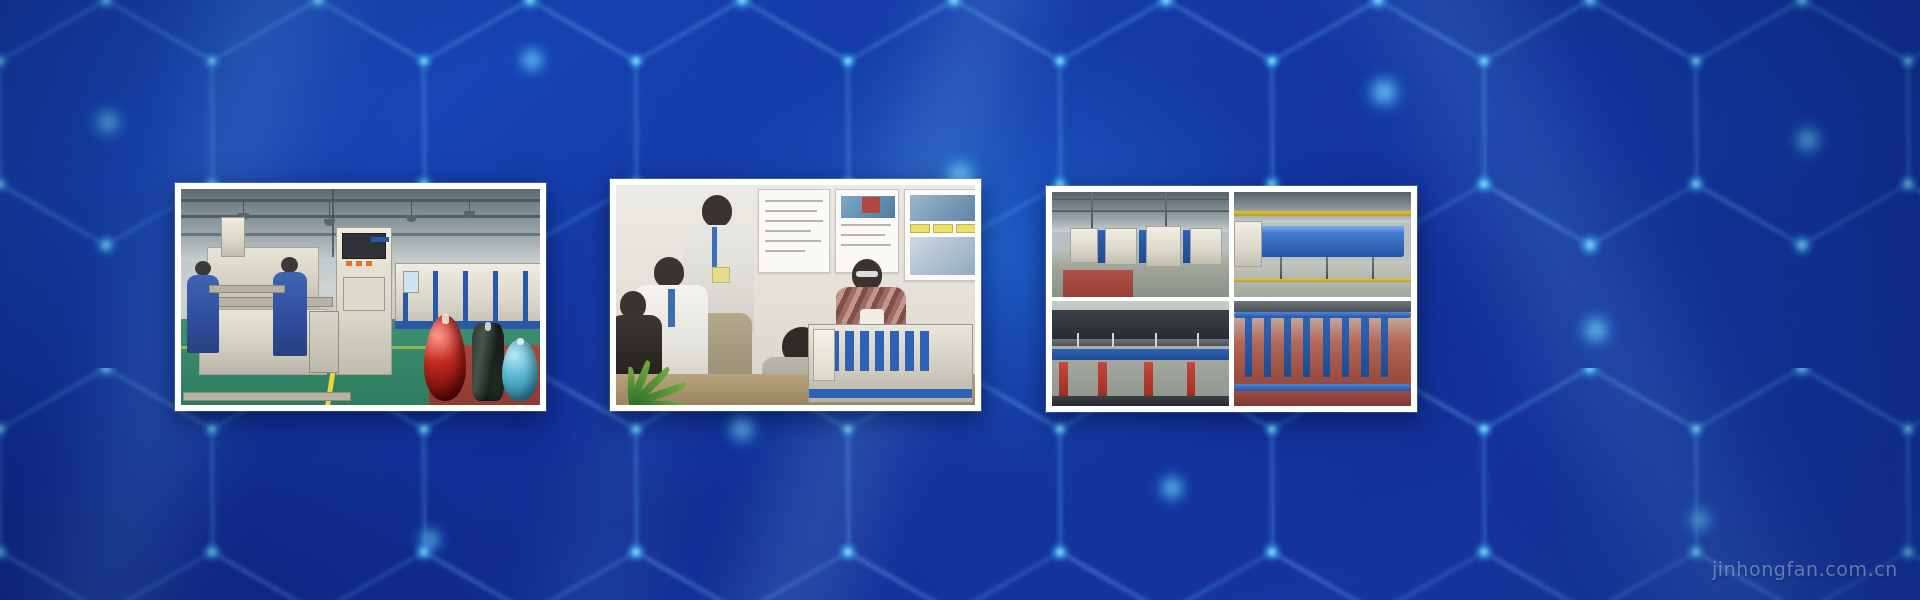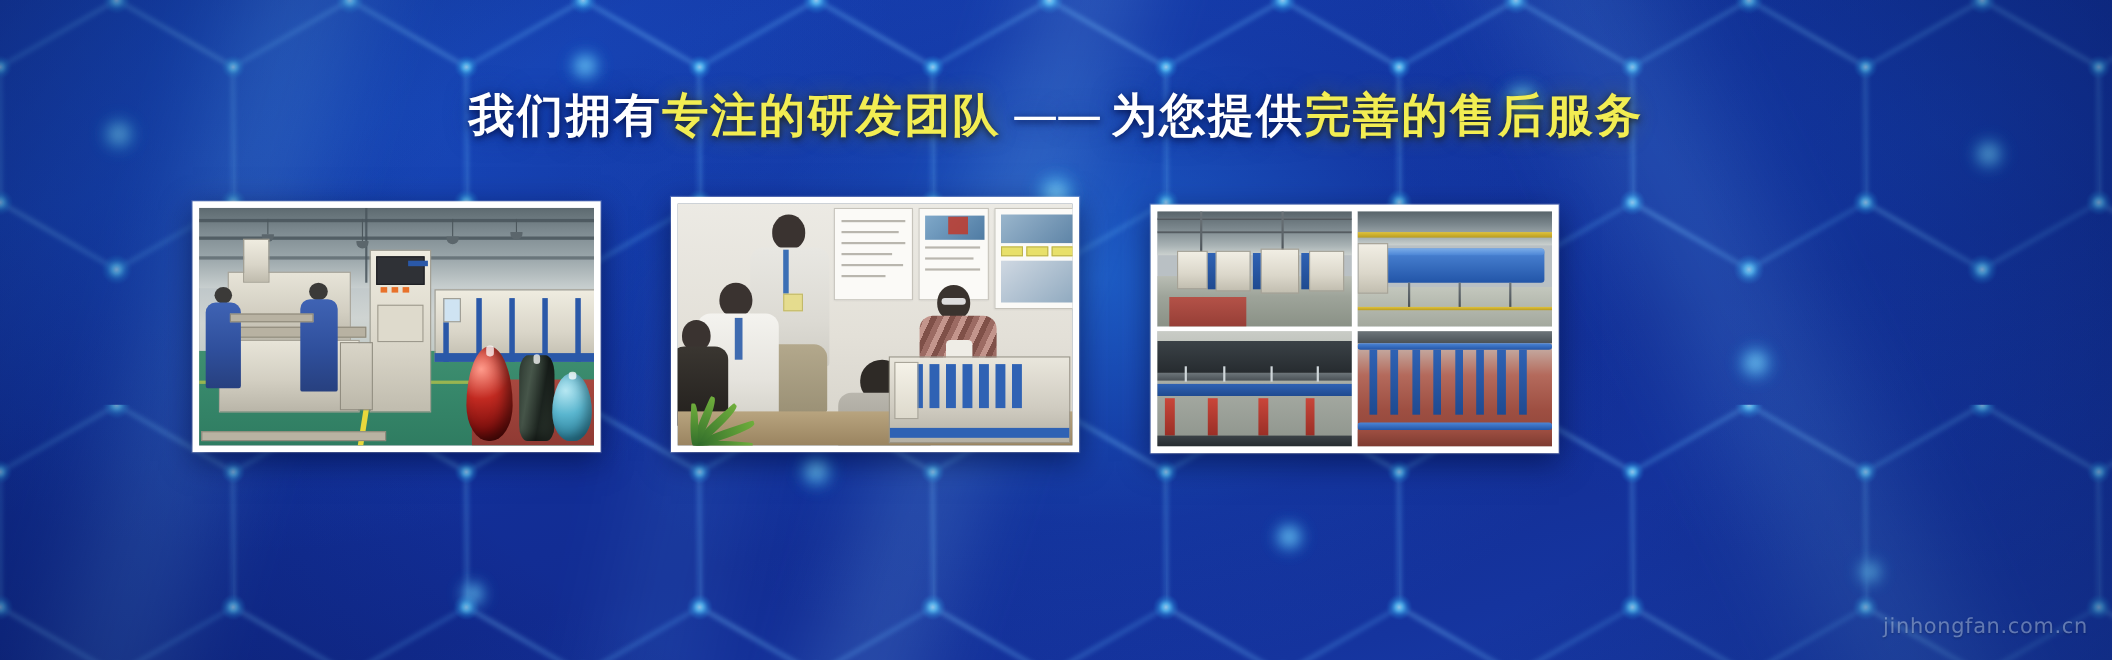--- a/index.html
+++ b/index.html
@@ -191,23 +191,20 @@
       <circle cx="430" cy="540" r="16"></circle>
     </g>
   </svg>
 
   <div class="streak s1"></div>
   <div class="streak s2"></div>
   <div class="streak s3"></div>
   <div class="streak s4"></div>
   <div class="vig"></div>
 
-  <div id="headline">
-    <span>我们拥有</span><span class="accent">专注的研发团队</span><span class="dash">——</span><span>为您提供</span><span class="accent">完善的售后服务</span>
-  </div>
 
   <div class="panel" id="panel-1">
     <div class="inner">
       <div class="p1-sky"></div>
       <div class="p1-roof"></div>
       <div class="p1-beam" style="left:0; top:10px; width:100%;"></div>
       <div class="p1-beam" style="left:0; top:26px; width:100%;"></div>
       <div class="p1-beam" style="left:0; top:44px; width:100%; opacity:.6;"></div>
       <div class="p1-beam" style="left:42%; top:0; width:2px; height:68px;"></div>
       <div class="p1-lampw" style="left:62px; top:10px; height:14px;"></div>

